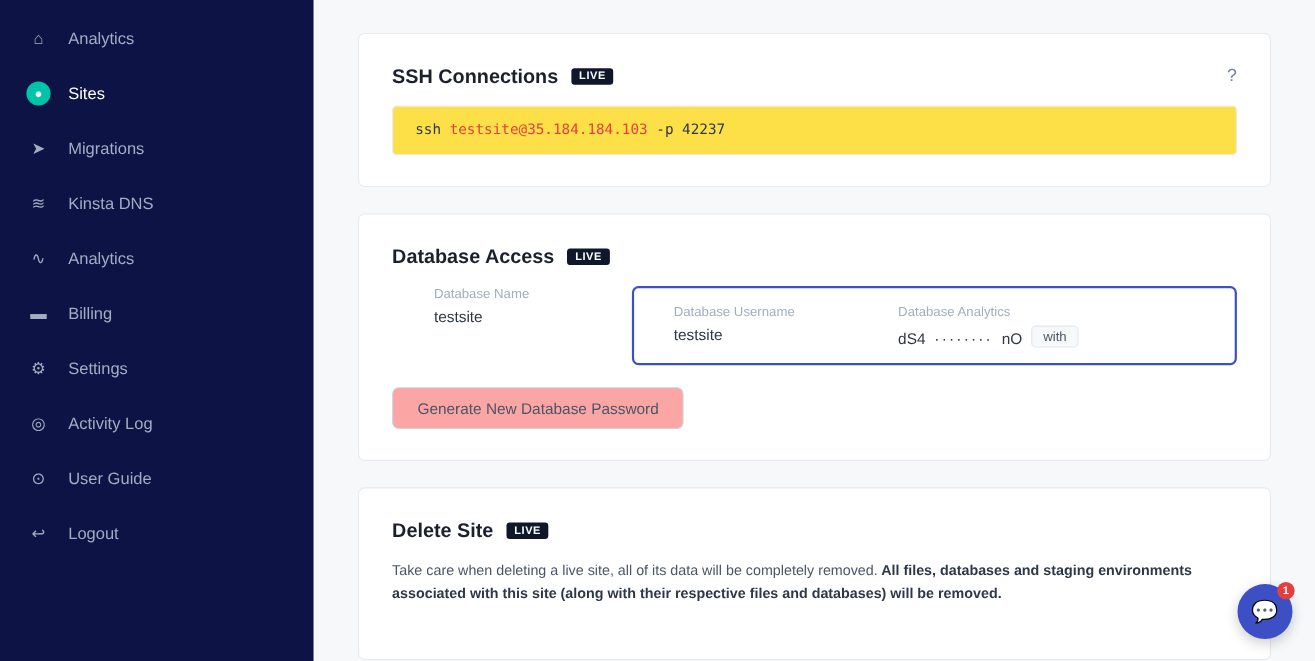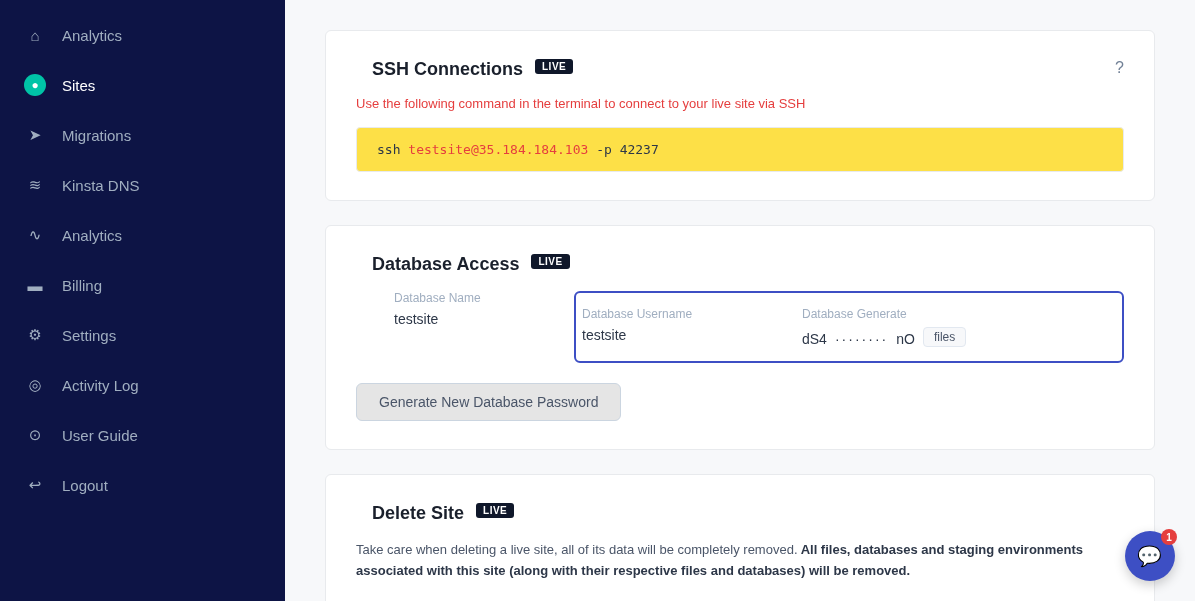--- a/index.html
+++ b/index.html
@@ -55,24 +55,23 @@
     .section {
       background: #fff;
       border-radius: 6px;
       padding: 28px 30px;
       margin-bottom: 24px;
       border: 1px solid #e8eaed;
     }
 
     .section-header {
       display: flex;
-      align-items: flex-start;
+      align-items: center;
       gap: 12px;
       margin-bottom: 16px;
-      margin-left: 16px;
     }
     .section-title {
       font-size: 18px;
       font-weight: 600;
       color: #1a202c;
     }
     .live-badge {
       background: #0f172a;
       color: #fff;
       font-size: 10px;
@@ -124,23 +123,23 @@
     }
     .db-field-value {
       font-size: 14px;
       color: #2d3748;
       font-weight: 400;
     }
 
     .db-credentials-box {
       border: 2px solid #3d4fc4;
       border-radius: 6px;
-      padding: 14px 6px;
-      display: flex;
-      gap: 40px;
+      padding: 14px 36px;
+      display: flex;
+      gap: 24px;
       flex: 1;
     }
     .db-password-group {
       display: flex;
       flex-direction: column;
       gap: 6px;
     }
     .db-password-value {
       display: flex;
       align-items: flex-end;
@@ -174,21 +173,21 @@
       background: #fff;
       border-radius: 6px;
       padding: 10px 22px;
       font-size: 14px;
       font-weight: 500;
       cursor: pointer;
     }
     .btn-outlined-gray {
       border: 1px solid #cbd5e0;
       color: #4a5568;
-      background: #e5e5e5;
+      background: #fca5a5;
       border-radius: 6px;
       padding: 10px 22px;
       font-size: 14px;
       cursor: pointer;
     }
 
     
     .delete-info-text {
       font-size: 13px;
       color: #4a5568;
@@ -275,21 +274,20 @@
 </nav>
 
 <main class="main">
 
   <div class="section">
     <div class="section-header">
       <span class="section-title">SSH Connections</span>
       <span class="live-badge">LIVE</span>
       <span class="help-icon">?</span>
     </div>
-    <p class="ssh-info-text">Use the following command in the terminal to connect to your live site via SSH</p>
     <div class="ssh-command">
       ssh <span class="ssh-highlight">testsite@35.184.184.103</span> -p 42237
     </div>
   </div>
 
   <div class="section">
     <div class="section-header">
       <span class="section-title">Database Access</span>
       <span class="live-badge">LIVE</span>
     </div>
@@ -299,26 +297,26 @@
         <span class="db-field-label">Database Name</span>
         <span class="db-field-value">testsite</span>
       </div>
 
       <div class="db-credentials-box">
         <div class="db-field-group">
           <span class="db-field-label">Database Username</span>
           <span class="db-field-value">testsite</span>
         </div>
         <div class="db-password-group">
-          <span class="db-field-label">Database Generate</span>
+          <span class="db-field-label">Database Analytics</span>
           <div class="db-password-value">
             <span>dS4</span>
               <span class="password-masked">········</span>
               <span>nO</span>
-            <button class="copy-btn">files</button>
+            <button class="copy-btn">with</button>
           </div>
         </div>
       </div>
     </div>
 
     <div class="db-actions">
       <button class="btn-outlined-gray">Generate New Database Password</button>
     </div>
   </div>
 

